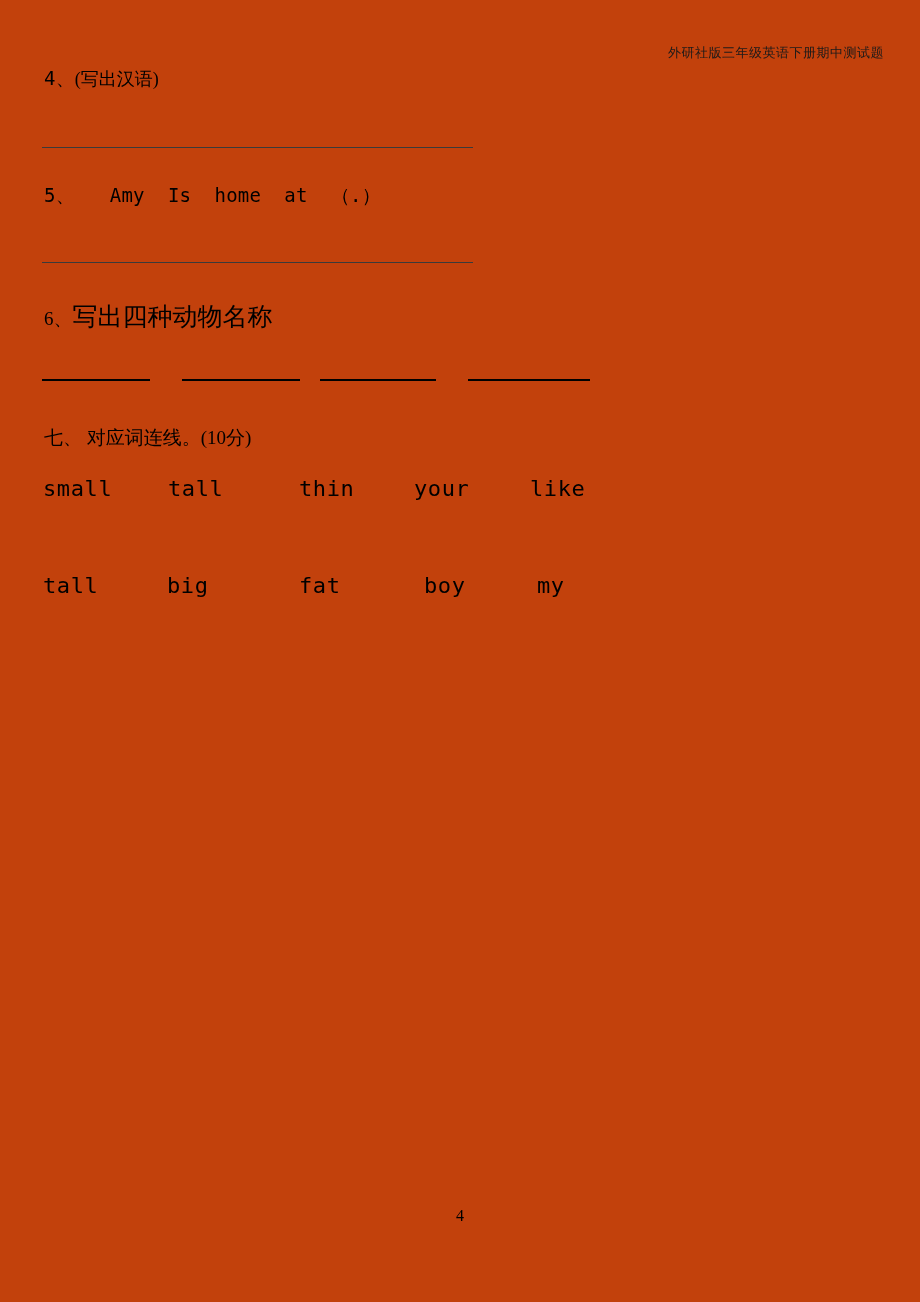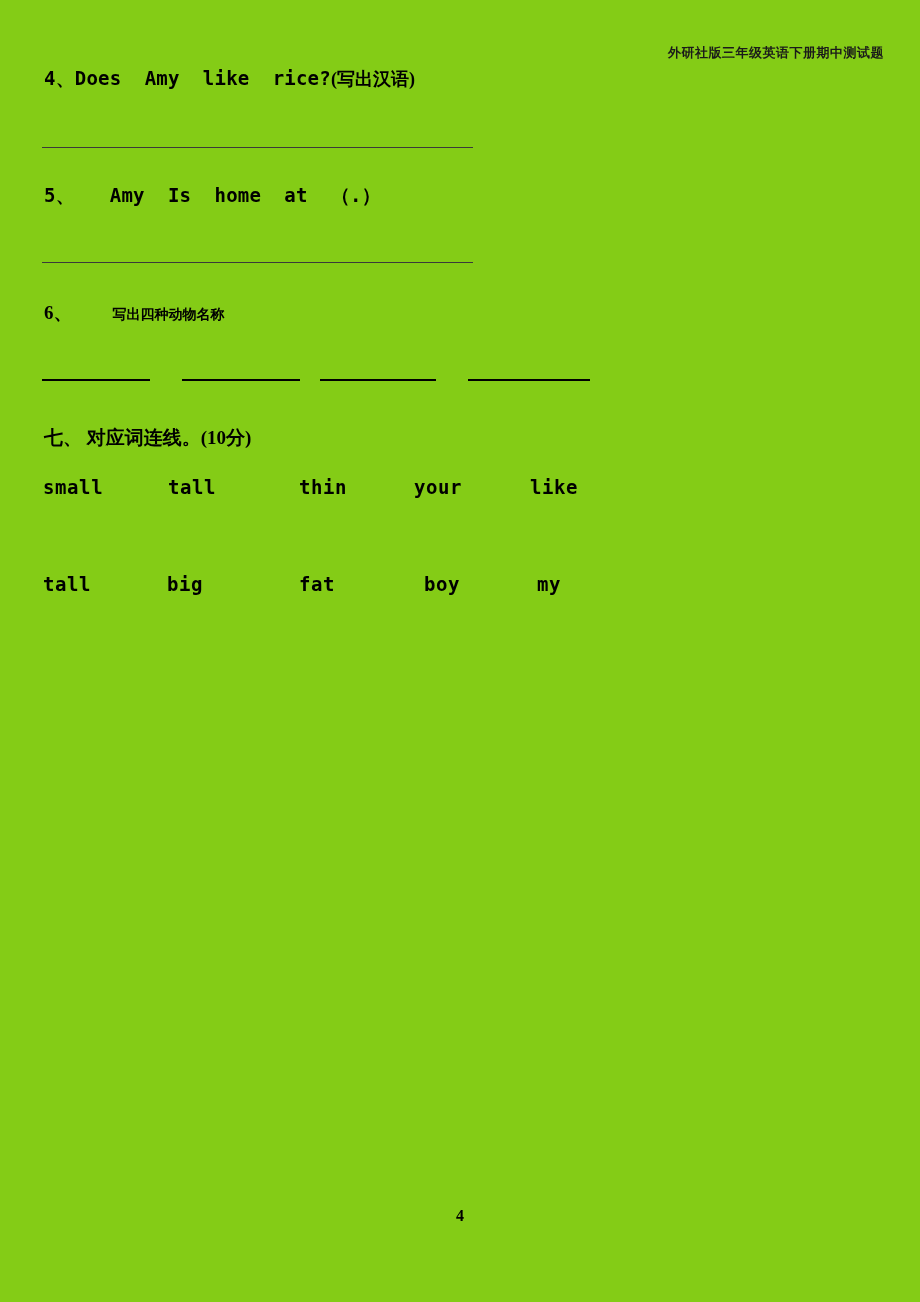--- a/index.html
+++ b/index.html
@@ -8,23 +8,22 @@
     background: #ffffff;
   }
   body {
     font-family: "Liberation Sans", sans-serif;
     color: #000000;
   }
   .page {
     position: relative;
     width: 920px;
     height: 1302px;
-    background: #84cc16;
+    background: #c2410c;
     overflow: hidden;
-    font-weight: bold;
   }
 
   
   .doc-header {
     position: absolute;
     top: 44px;
     right: 36px;
     font-family: "Liberation Serif", serif;
     font-size: 13px;
     letter-spacing: 0.5px;
@@ -72,21 +71,21 @@
     font-family: "Liberation Serif", "DejaVu Serif", serif;
     font-size: 19px;
     white-space: pre;
     color: #000;
   }
 
   
   .word {
     position: absolute;
     font-family: "DejaVu Sans Mono", "Liberation Mono", monospace;
-    font-size: 19px;
+    font-size: 22px;
     letter-spacing: 0.6px;
     color: #000;
     white-space: pre;
   }
 
   
   .page-number {
     position: absolute;
     top: 1207px;
     left: 0;
@@ -99,34 +98,33 @@
 </style>
 </head>
 <body>
 
 <div class="page">
 
   <div class="doc-header">外研社版三年级英语下册期中测试题</div>
 
   <div class="q-line q-row" style="top:66px;">
     <span class="mono">4、</span>
-    <span class="mono">Does  Amy  like  rice?</span>
     <span class="cjk">(写出汉语)</span>
   </div>
   <div class="answer-line" style="top:147px; left:42px; width:431px;"></div>
 
   <div class="q-line q-row" style="top:183px;">
     <span class="mono">5、</span>
     <span class="mono">   Amy  Is  home  at  （.）</span>
   </div>
   <div class="answer-line" style="top:262px; left:42px; width:431px;"></div>
 
   <div class="q-line q-row" style="top:300px;">
     <span class="cjk" style="font-size:19px;">6、</span>
-    <span class="cjk" style="font-size:14px;margin-left:40px;">写出四种动物名称</span>
+    <span class="cjk" style="font-size:25px;">写出四种动物名称</span>
   </div>
   <div class="blank-short" style="top:379px; left:42px; width:108px;"></div>
   <div class="blank-short" style="top:379px; left:182px; width:118px;"></div>
   <div class="blank-short" style="top:379px; left:320px; width:116px;"></div>
   <div class="blank-short" style="top:379px; left:468px; width:122px;"></div>
 
   <div class="section-heading q-row" style="top:425px;">
     <span>七、</span>
     <span> 对应词连线。(10分)</span>
   </div>

